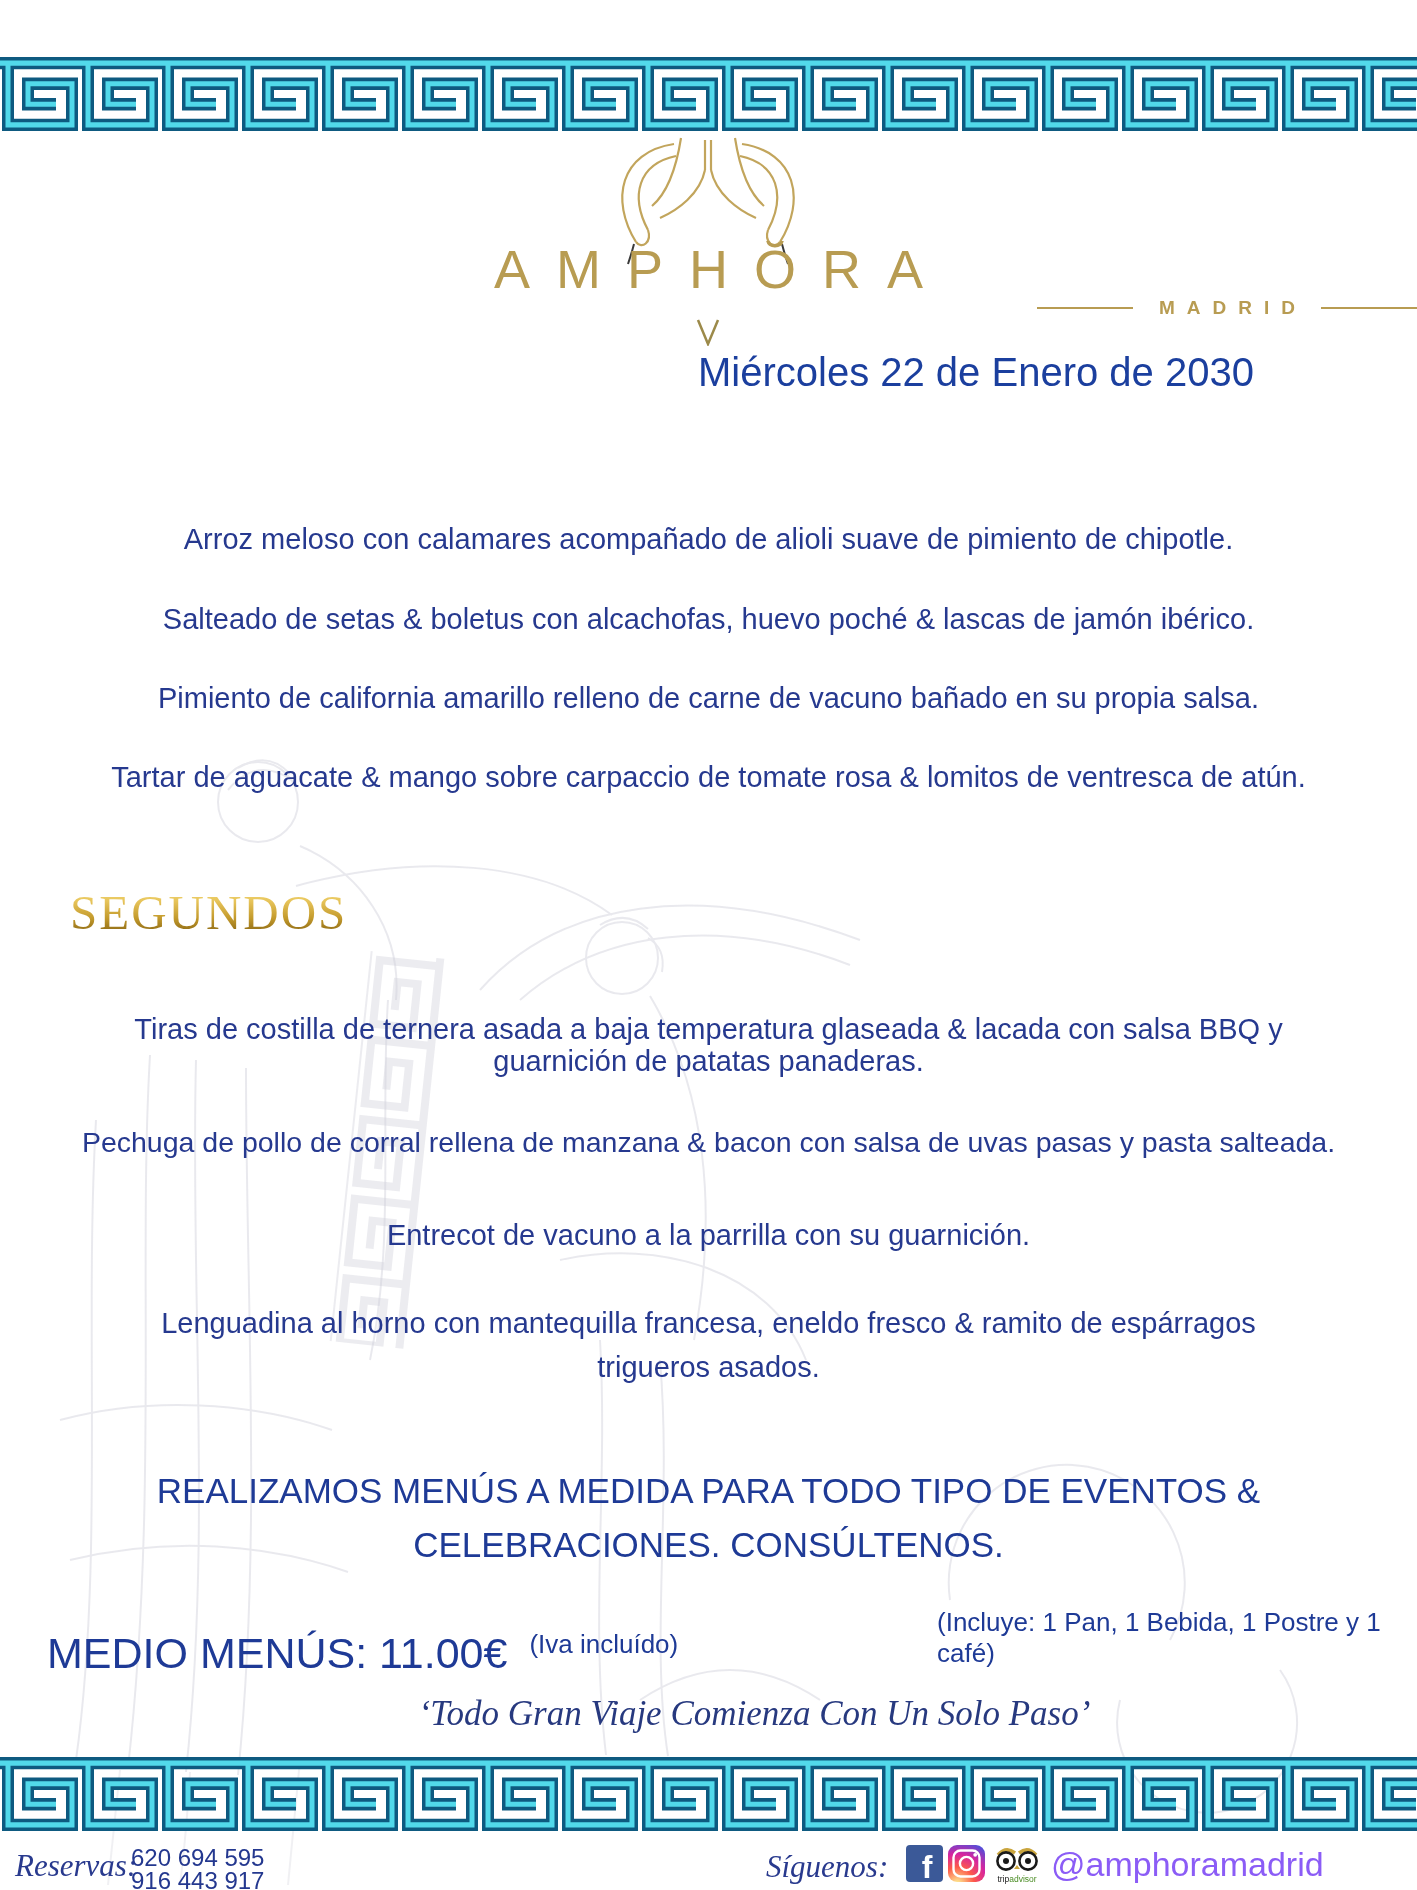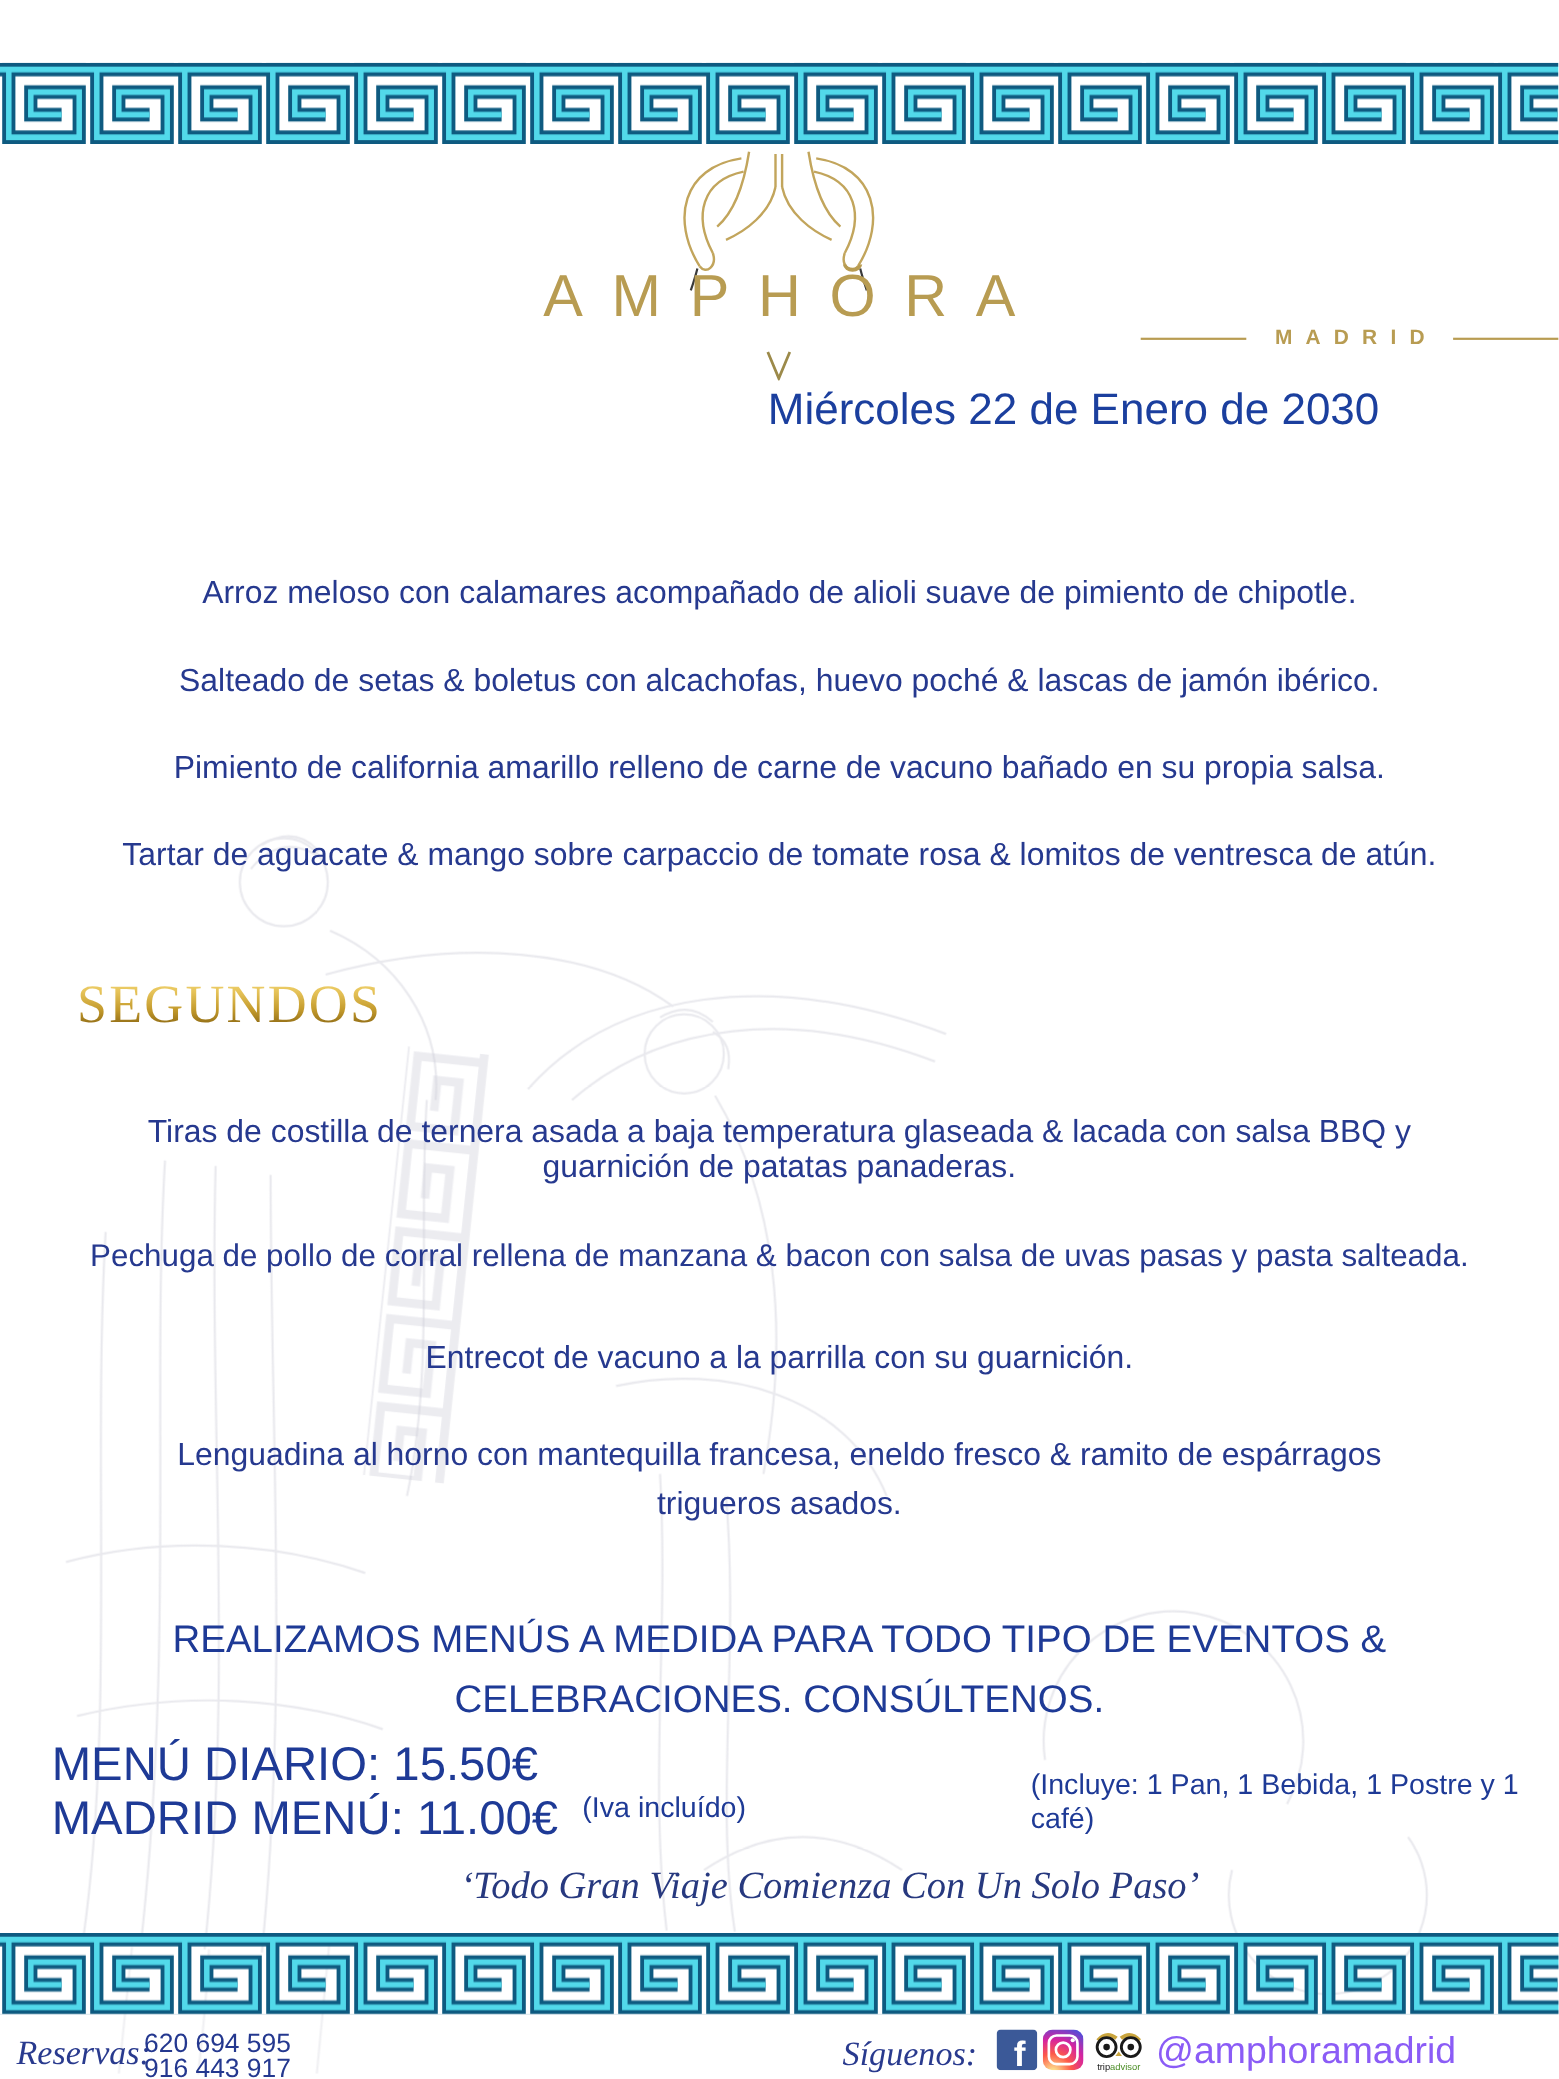--- a/index.html
+++ b/index.html
@@ -187,26 +187,22 @@
   <p class="menu-item p4">Tartar de aguacate &amp; mango sobre carpaccio de tomate rosa &amp; lomitos de ventresca de atún.</p>
 
   <h2 class="section-title t-segundos" style="margin:0">SEGUNDOS</h2>
   <p class="menu-item s1">Tiras de costilla de ternera asada a baja temperatura glaseada &amp; lacada con salsa BBQ y guarnición de patatas panaderas.</p>
   <p class="menu-item s2">Pechuga de pollo de corral rellena de manzana &amp; bacon con salsa de uvas pasas y pasta salteada.</p>
   <p class="menu-item s3">Entrecot de vacuno a la parrilla con su guarnición.</p>
   <p class="menu-item s4">Lenguadina al horno con mantequilla francesa, eneldo fresco &amp; ramito de espárragos trigueros asados.</p>
 
   <div class="events">REALIZAMOS MENÚS A MEDIDA PARA TODO TIPO DE EVENTOS &amp; CELEBRACIONES. CONSÚLTENOS.</div>
 
-  <div class="price-line pl-1">
-    <span>MENÚ DIARIO:</span>
-    <span>15.50€</span>
-  </div>
   <div class="price-line pl-2">
-    <span>MADRID MENÚ:</span>
+    <span>MEDIO MENÚS:</span>
     <span>11.00€</span>
     <span class="iva-note">(Iva incluído)</span>
   </div>
   <div class="includes">(Incluye: 1 Pan, 1 Bebida, 1 Postre y 1 café)</div>
 
   <div class="quote">‘Todo Gran Viaje Comienza Con Un Solo Paso’</div>
 
   <div class="reservas">Reservas:</div>
   <div class="phones">
     <div>620 694 595</div>

